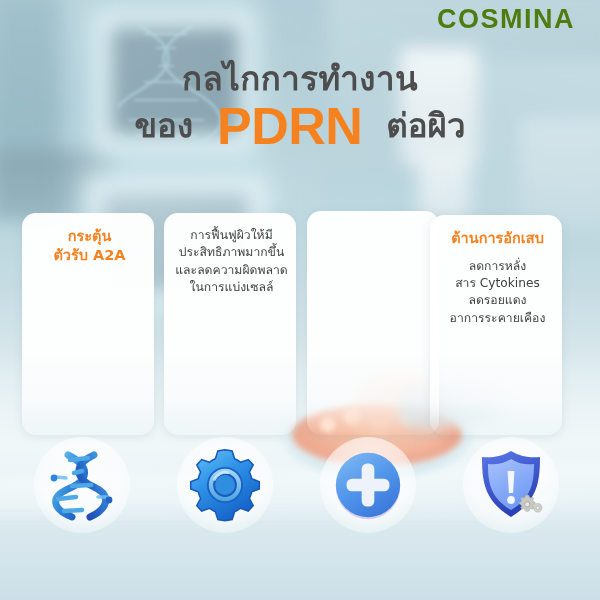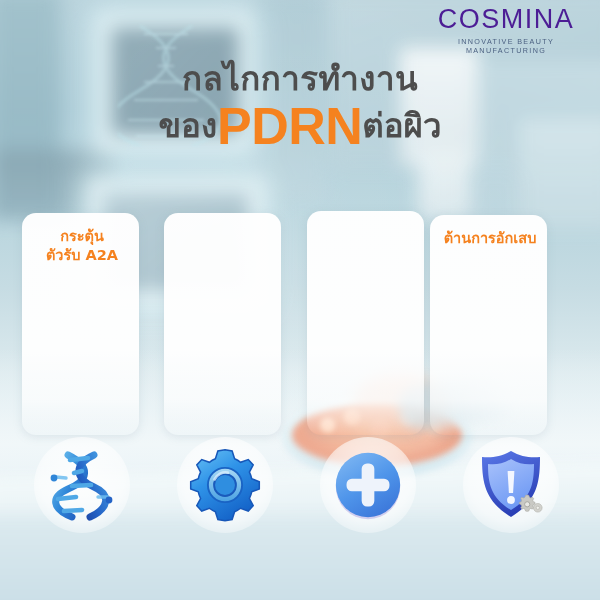--- a/index.html
+++ b/index.html
@@ -202,24 +202,24 @@
 
   
   .logo {
     position: absolute;
     right: 14px; top: 6px;
     text-align: center;
     width: 160px;
   }
   .logo-word {
     font-family: "Liberation Sans", sans-serif;
-    font-weight: normal;
+    font-weight: bold;
     font-size: 27px;
     letter-spacing: 1.5px;
-    color: #4c1d95;
+    color: #4d7c0f;
     line-height: 1;
   }
   .logo-tag {
     font-family: "Liberation Sans", sans-serif;
     font-size: 7.2px;
     letter-spacing: 1.35px;
     color: #4c6182;
     margin-top: 4px;
   }
 
@@ -247,33 +247,33 @@
     font-weight: bold;
     color: #4d4d4d;
     vertical-align: middle;
   }
   .hl-pdrn {
     font-family: "Liberation Sans", sans-serif;
     font-size: 52px;
     font-weight: bold;
     color: #f5821f;
     vertical-align: middle;
-    margin: 0 0;
+    margin: 0 24px;
     letter-spacing: -0.5px;
   }
 
   
   .cards {
     position: absolute;
     left: 0; top: 0;
     width: 600px; height: 600px;
   }
   .card {
     position: absolute;
-    width: 117px;
+    width: 132px;
     border-radius: 14px;
     background: linear-gradient(180deg,
         rgba(255,255,255,.97) 0%,
         rgba(255,255,255,.96) 62%,
         rgba(255,255,255,.72) 84%,
         rgba(255,255,255,.18) 96%,
         rgba(255,255,255,0) 100%);
     box-shadow: 0 2px 10px rgba(120,150,165,.18);
     text-align: center;
     box-sizing: border-box;
@@ -369,45 +369,52 @@
     <div class="dish-fill"></div>
     <div class="dish-grain"></div>
     <div class="hand-blur"></div>
     <div class="tool-blur"></div>
   </div>
 
   <div class="bg-layer bg-veil"></div>
 
   <div class="logo">
     <div class="logo-word">COSMINA</div>
-    <div class="logo-tag">INNOVATIVE BEAUTY MANUFACTURING</div>
   </div>
 
   <div class="headline">
     <div class="hl-line1">กลไกการทำงาน</div>
     <div class="hl-line2">
       <span class="hl-of">ของ</span><span class="hl-pdrn">PDRN</span><span class="hl-suffix">ต่อผิว</span>
     </div>
   </div>
 
   <div class="cards">
 
     <div class="card card-1">
       <div class="card-title">กระตุ้น
 ตัวรับ A2A</div>
     </div>
 
     <div class="card card-2">
+      <div class="card-body">การฟื้นฟูผิวให้มี
+ประสิทธิภาพมากขึ้น
+และลดความผิดพลาด
+ในการแบ่งเซลล์</div>
     </div>
 
     <div class="card card-3">
     </div>
 
     <div class="card card-4">
       <div class="card-title">ต้านการอักเสบ</div>
+      <div class="card-body">ลดการหลั่ง
+สาร Cytokines
+ลดรอยแดง
+อาการระคายเคือง</div>
     </div>
   </div>
 
   <div class="icon-slot icon-1">
     <svg width="80" height="80" viewBox="0 0 80 80">
       <defs>
         <linearGradient id="dnaA" x1="0" y1="0" x2="1" y2="1">
           <stop offset="0%" stop-color="#6fc3f0"></stop>
           <stop offset="50%" stop-color="#2f86d8"></stop>
           <stop offset="100%" stop-color="#1d51b8"></stop>

